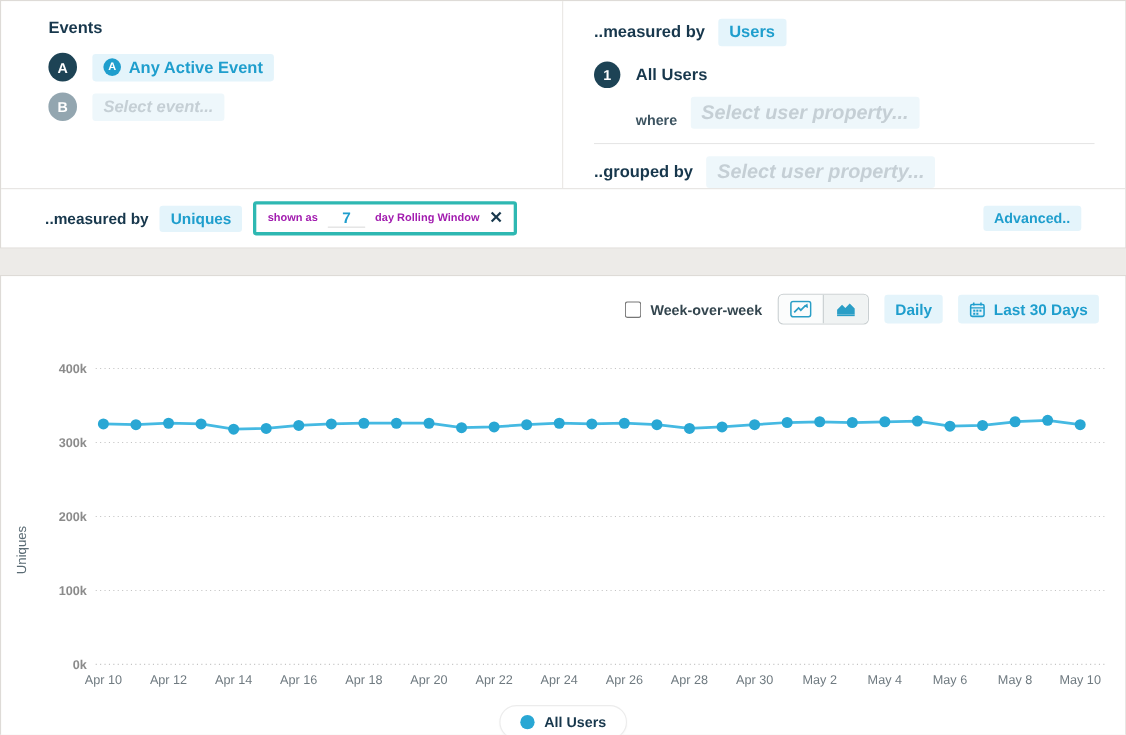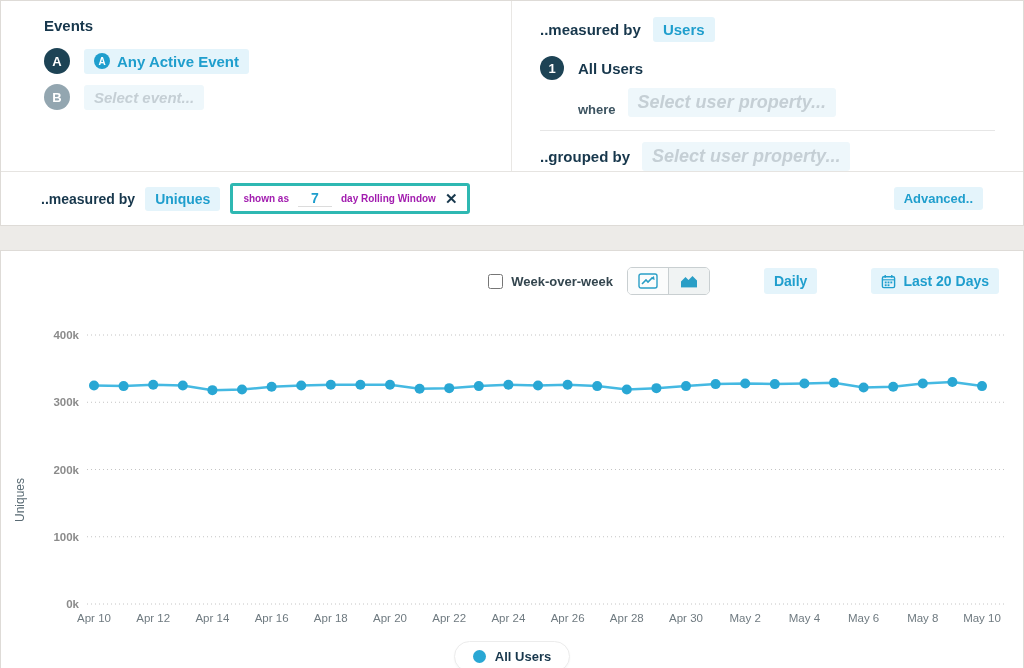--- a/index.html
+++ b/index.html
@@ -50,21 +50,21 @@
   
   .chart-card { background:#fff; border:1px solid #dedbd7; margin-top:24px; height:440px; position:relative; }
   .controls-row { display:flex; align-items:center; justify-content:flex-end;
                   gap:14px; padding:16px 24px 0 24px; height:44px; }
   .cb-wrap { display:flex; align-items:center; gap:8px; cursor:pointer; }
   .cb-wrap input { width:15px; height:15px; accent-color:#fff; cursor:pointer; }
   .cb-label { font-size:13px; font-weight:bold; color:#33454e; }
   .segmented { display:flex; border:1px solid #c9cfd1; border-radius:5px; overflow:hidden; }
   .seg-btn { padding:5px 10px; background:#fbfcfc; display:flex; align-items:center; cursor:pointer; }
   .seg-btn + .seg-btn { border-left:1px solid #c9cfd1; background:#f0f3f3; }
-  .pill-ctrl { font-size:14px; padding:5px 10px;margin-left:40px; }
+  .pill-ctrl { font-size:14px; padding:5px 10px; }
   
   .chart-wrap { position:relative; }
   .y-axis-title { position:absolute; left:-16px; top:196px; width:70px; text-align:center;
                   transform:rotate(-90deg); font-size:12px; color:#5a6b74; }
   #chart-svg { display:block; margin:2px 0 0 0; }
   .legend-row { display:flex; justify-content:center; margin-top:4px; }
   .legend-pill { display:flex; align-items:center; gap:9px; background:#fff;
                  border:1px solid #ececec; border-radius:17px; padding:7px 18px;
                  box-shadow:0 1px 2px rgba(0,0,0,0.04); cursor:pointer; }
   .legend-dot { width:13px; height:13px; border-radius:50%; background:#29a7d4; }
@@ -152,21 +152,21 @@
         <rect x="1.5" y="3" width="13" height="11.5" rx="1.5" fill="none" stroke="#1f9ecd" stroke-width="1.5"></rect>
         <line x1="4.5" y1="1" x2="4.5" y2="4" stroke="#1f9ecd" stroke-width="1.5"></line>
         <line x1="11.5" y1="1" x2="11.5" y2="4" stroke="#1f9ecd" stroke-width="1.5"></line>
         <line x1="1.5" y1="6.2" x2="14.5" y2="6.2" stroke="#1f9ecd" stroke-width="1.2"></line>
         <rect x="4" y="8" width="2" height="2" fill="#1f9ecd"></rect>
         <rect x="7" y="8" width="2" height="2" fill="#1f9ecd"></rect>
         <rect x="10" y="8" width="2" height="2" fill="#1f9ecd"></rect>
         <rect x="4" y="11" width="2" height="2" fill="#1f9ecd"></rect>
         <rect x="7" y="11" width="2" height="2" fill="#1f9ecd"></rect>
       </svg>
-      <span>Last 20 Days</span>
+      <span>Last 30 Days</span>
     </span>
   </div>
 
   <div class="chart-wrap">
     <div class="y-axis-title">Uniques</div>
     <svg id="chart-svg" width="1022" height="340" viewBox="0 0 1022 340">
         <line x1="86" y1="307" x2="1006" y2="307" stroke="#c4c4c4" stroke-width="1" stroke-dasharray="1,3"></line>
         <text x="78" y="311" text-anchor="end" font-size="11.5" font-weight="bold" fill="#8b8b8b" font-family="Liberation Sans, sans-serif">0k</text>
         <line x1="86" y1="239.75" x2="1006" y2="239.75" stroke="#c4c4c4" stroke-width="1" stroke-dasharray="1,3"></line>
         <text x="78" y="243.75" text-anchor="end" font-size="11.5" font-weight="bold" fill="#8b8b8b" font-family="Liberation Sans, sans-serif">100k</text>

